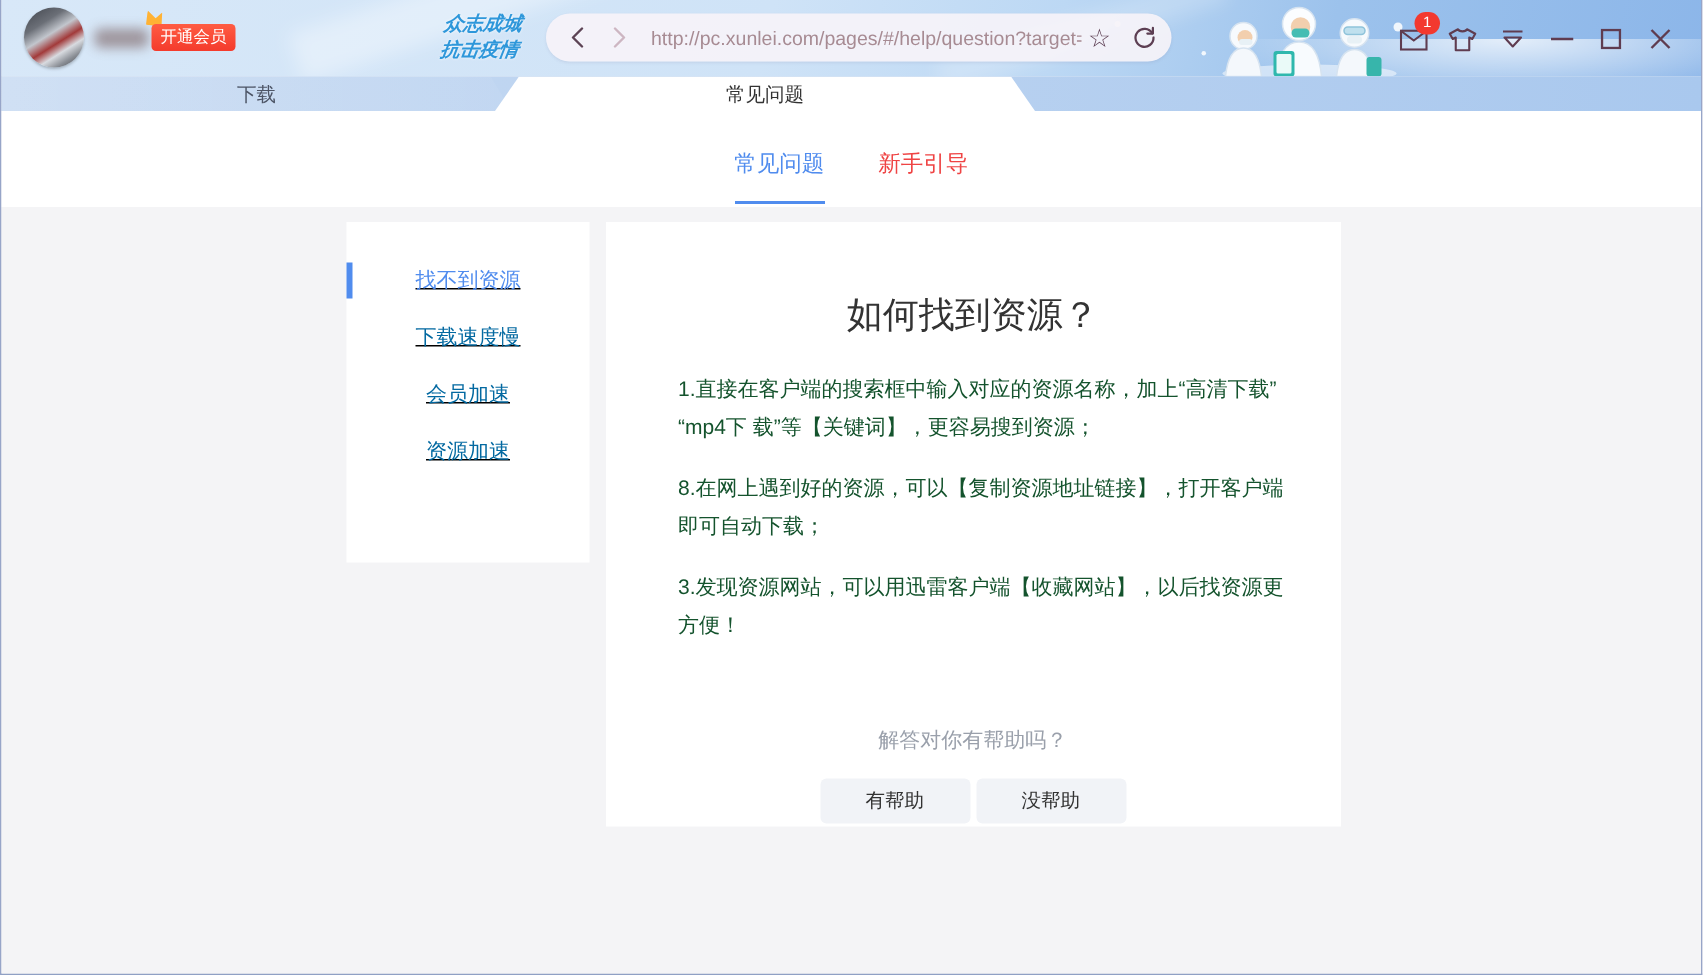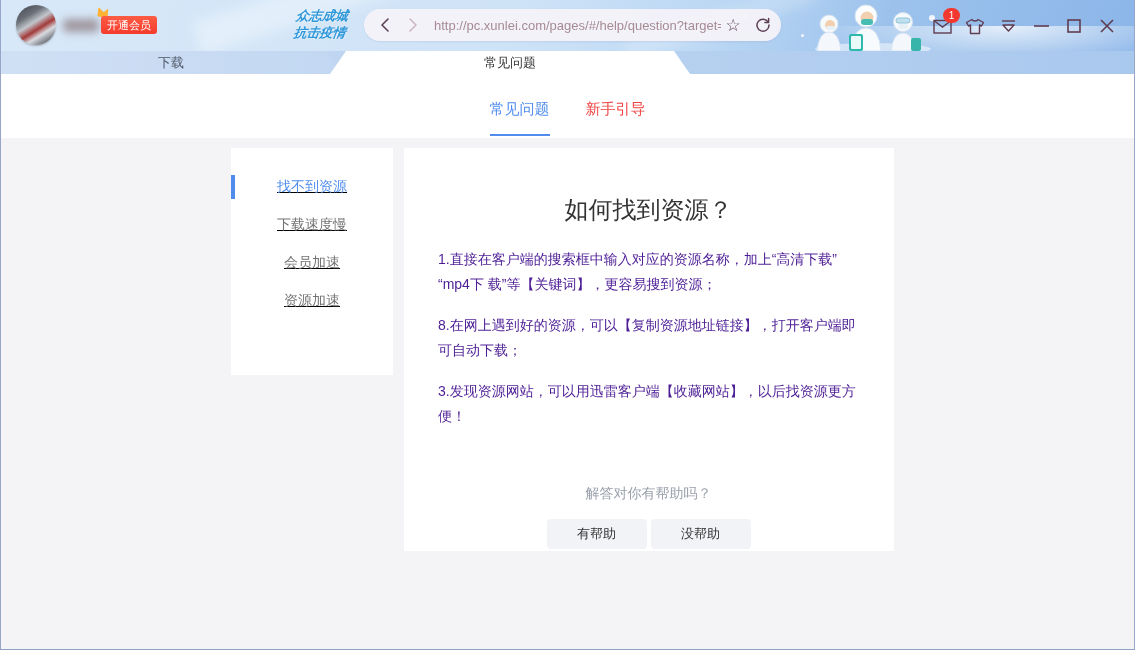--- a/index.html
+++ b/index.html
@@ -66,27 +66,27 @@
   .subtab { position:relative; height:100%; display:flex; align-items:flex-start; padding-top:26px;
     font-size:15px; color:#ef4444; cursor:pointer; }
   .subtab.active { color:#508cee; }
   .subtab .underline { position:absolute; left:0; bottom:2px; width:100%; height:2px; background:#508cee; }
 
   
   .content { position:absolute; left:0; top:138px; width:100%; height:511px; background:#f4f4f6; }
   .card { position:absolute; background:#fff; }
   .sidebar-card { left:230px; top:10px; width:162px; height:227px; padding-top:20px;text-decoration:underline; }
   .side-item { position:relative; height:38px; display:flex; align-items:center; justify-content:center;
-    font-size:14px; color:#737373; cursor:pointer; }
+    font-size:14px; color:#0369a1; cursor:pointer; }
   .side-item.active { color:#508cee; }
   .side-item .bar { position:absolute; left:0; top:7px; width:4px; height:24px; background:#508cee; }
 
   .main-card { left:403px; top:10px; width:490px; height:403px; padding:46px 35px 0 34px; }
   .q-title { font-size:24px; color:#333; font-weight:normal;text-align:center; }
-  .q-para { margin-top:16px; font-size:14px; color:#4c1d95; line-height:25px; }
+  .q-para { margin-top:16px; font-size:14px; color:#14532d; line-height:25px;margin-left:14px; }
   .q-para:first-of-type { margin-top:21px; }
   .feedback { margin-top:56px; text-align:center; font-size:14px; color:#9aa0ab; }
   .fb-buttons { margin-top:16px; display:flex; justify-content:center; gap:4px; }
   .fb-btn { width:100px; height:30px; background:#f1f3f7; border:none; border-radius:4px;
     font-size:13px; color:#333; cursor:pointer; font-family:inherit; }
 
   svg { display:block; }
 </style>
 </head>
 <body>

